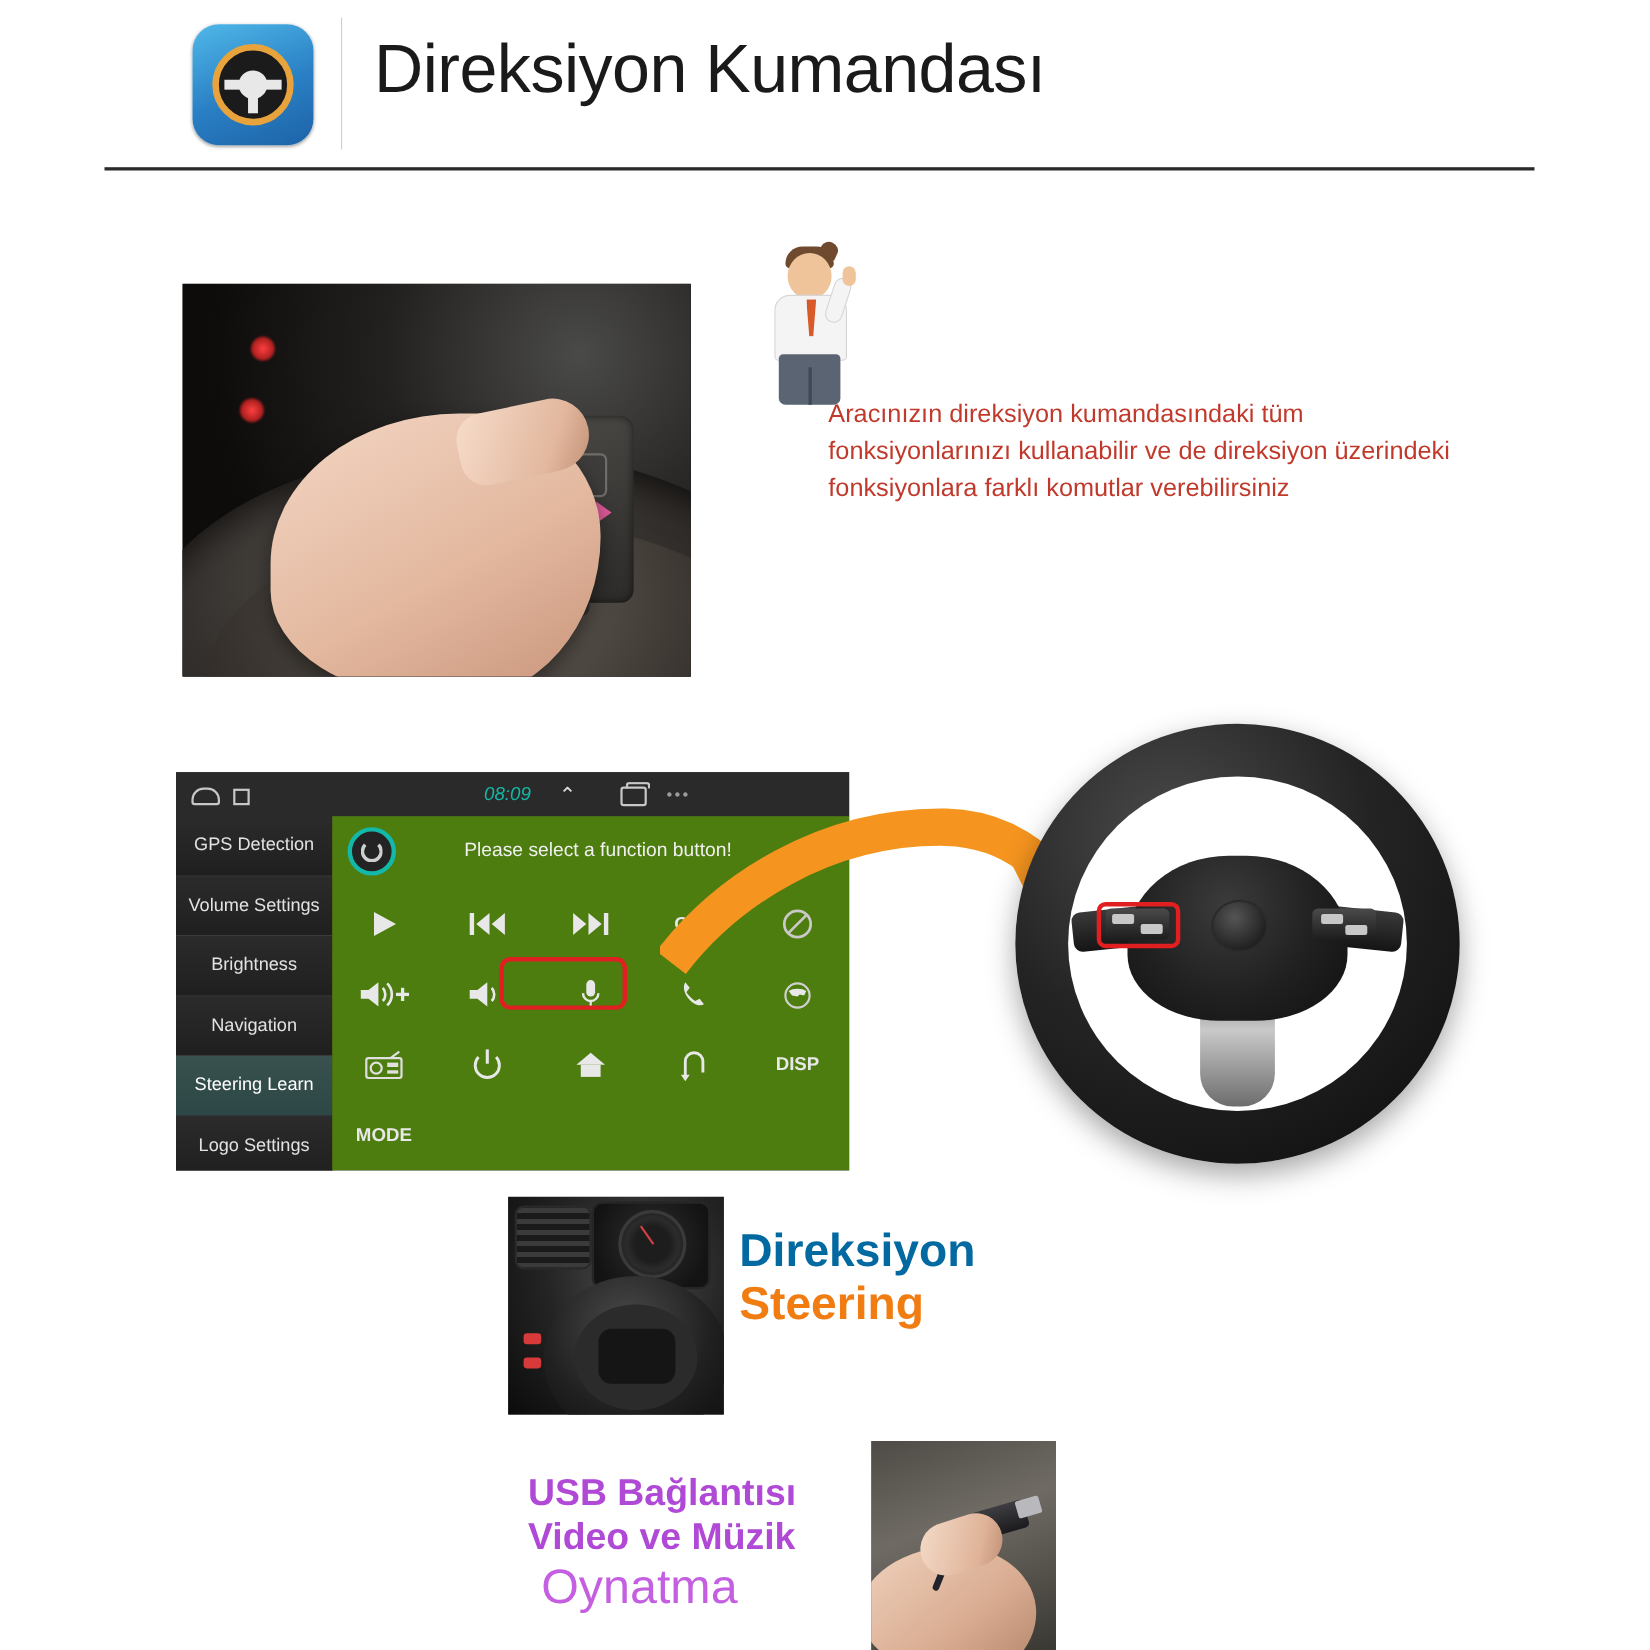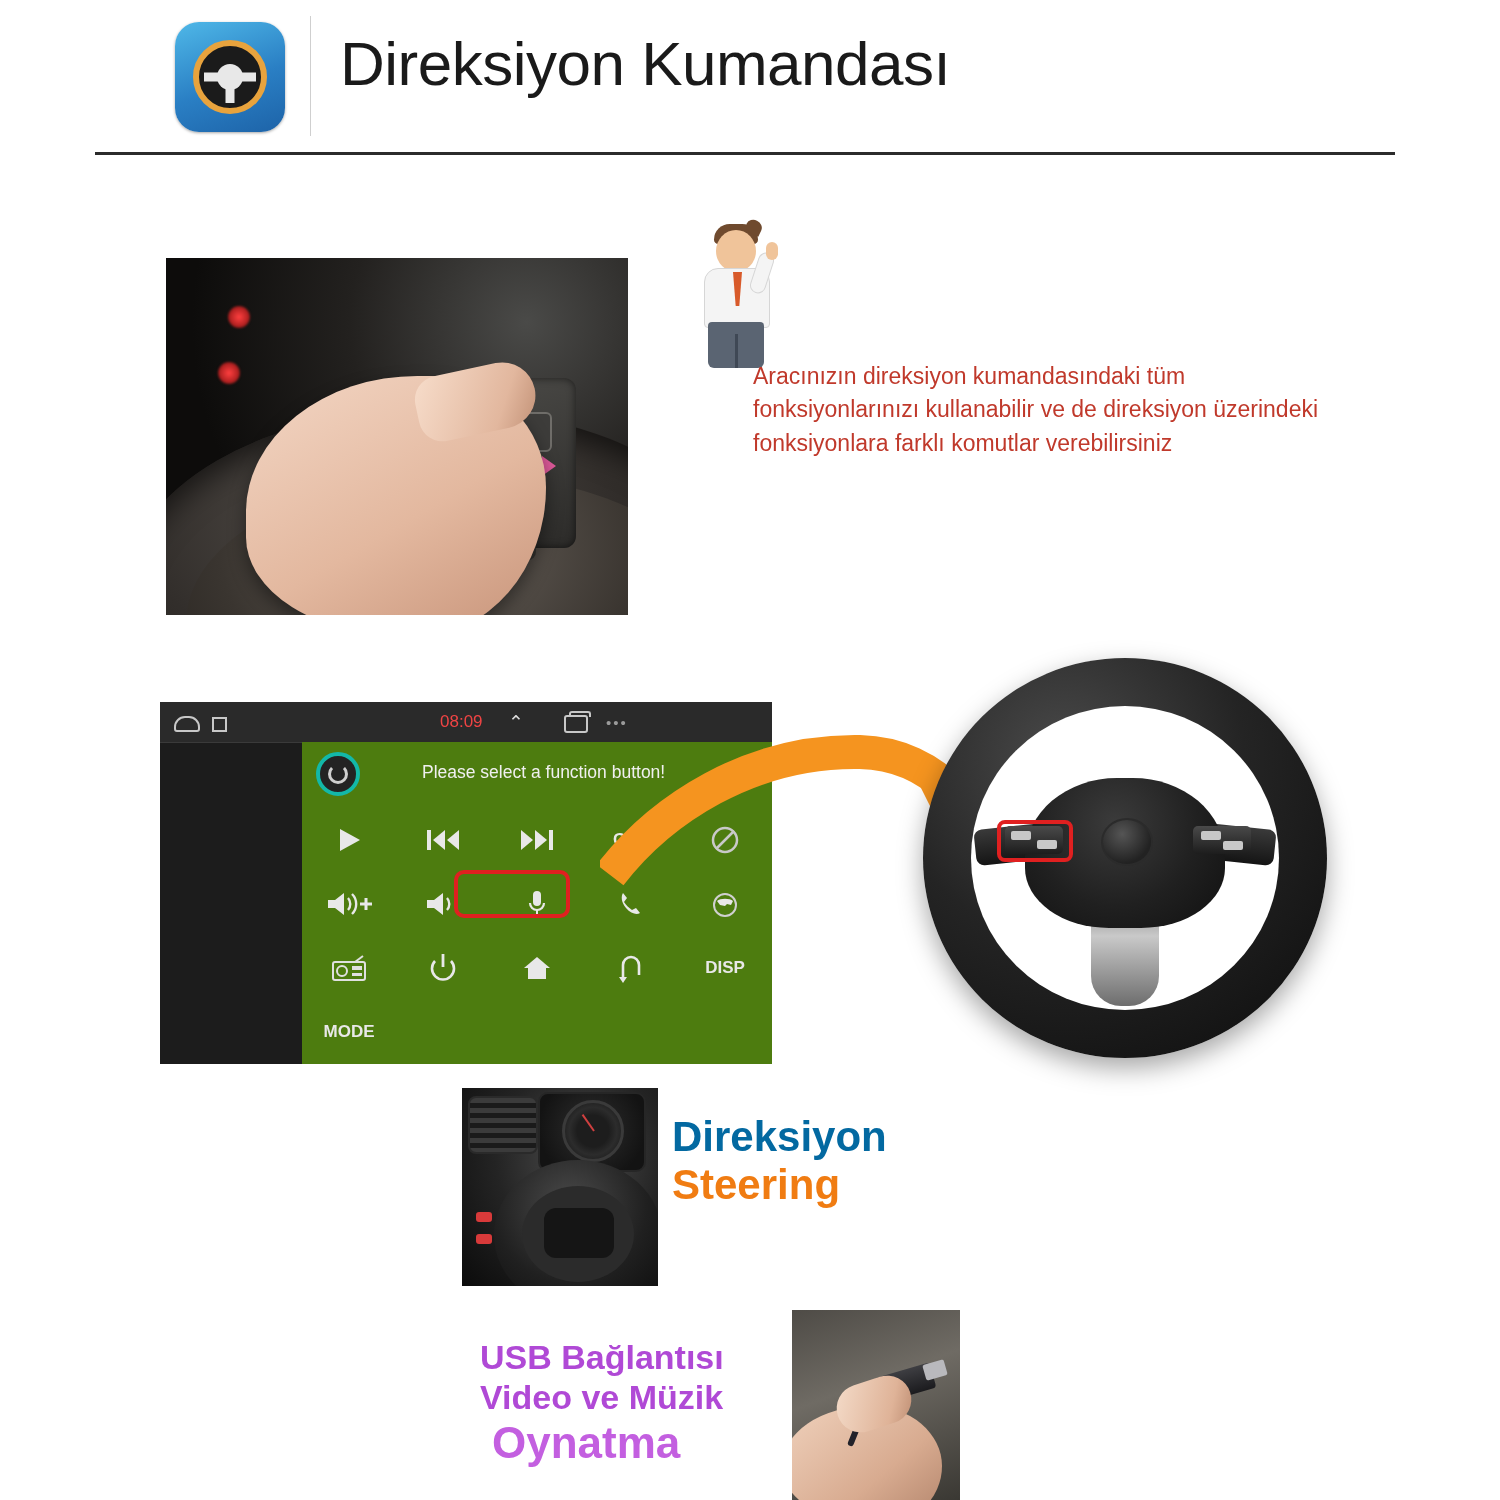--- a/index.html
+++ b/index.html
@@ -337,21 +337,21 @@
     border-radius: 11px 11px 3px 3px;
     border-bottom-color: #c8c8c8;
   }
   #hu-statusbar .sb-sq {
     position: absolute; left: 52px; top: 15px;
     width: 11px; height: 11px;
     border: 2px solid #c8c8c8;
   }
   #hu-statusbar .sb-time {
     position: absolute; left: 280px; top: 10px;
-    font-size: 17px; color: #ef4444;
+    font-size: 17px; color: #14b8a6; font-style: italic;
   }
   #hu-statusbar .sb-chevrons {
     position: absolute; left: 348px; top: 9px;
     font-size: 19px; color: #dcdcdc;
   }
   #hu-statusbar .sb-recent {
     position: absolute; left: 404px; top: 13px;
     width: 20px; height: 14px;
     border: 2px solid #c8c8c8;
     border-radius: 3px;
@@ -678,21 +678,21 @@
     left: 18px; top: 290px;
     font-size: 34px;
     font-weight: bold;
     color: #b049d6;
     white-space: nowrap;
   }
   #bp-usb-3 {
     position: absolute;
     left: 30px; top: 330px;
     font-size: 44px;
-    font-weight: bold;
+    font-weight: normal;
     color: #c35fe0;
     white-space: nowrap;
   }
 
   #bp-photo-usb {
     position: absolute;
     left: 330px; top: 222px;
     width: 168px; height: 190px;
     overflow: hidden;
     background: #7d7a74;
@@ -789,20 +789,40 @@
 
   <div id="hu-statusbar">
     <div class="sb-home"></div>
     <div class="sb-sq"></div>
     <div class="sb-time">08:09</div>
     <div class="sb-chevrons">⌃</div>
     <div class="sb-recent"></div>
     <div class="sb-dots">•••</div>
   </div>
 
+  <div id="hu-sidebar">
+    <div class="hu-side-item">
+      <span>GPS Detection</span>
+    </div>
+    <div class="hu-side-item">
+      <span>Volume Settings</span>
+    </div>
+    <div class="hu-side-item">
+      <span>Brightness</span>
+    </div>
+    <div class="hu-side-item">
+      <span>Navigation</span>
+    </div>
+    <div class="hu-side-item active">
+      <span>Steering Learn</span>
+    </div>
+    <div class="hu-side-item">
+      <span>Logo Settings</span>
+    </div>
+  </div>
 
   <div id="hu-main">
     <div id="hu-refresh">
       <div class="ring-inner"></div>
     </div>
     <div id="hu-prompt">Please select a function button!</div>
 
     <div id="hu-grid">
 
       <div class="hu-cell">

